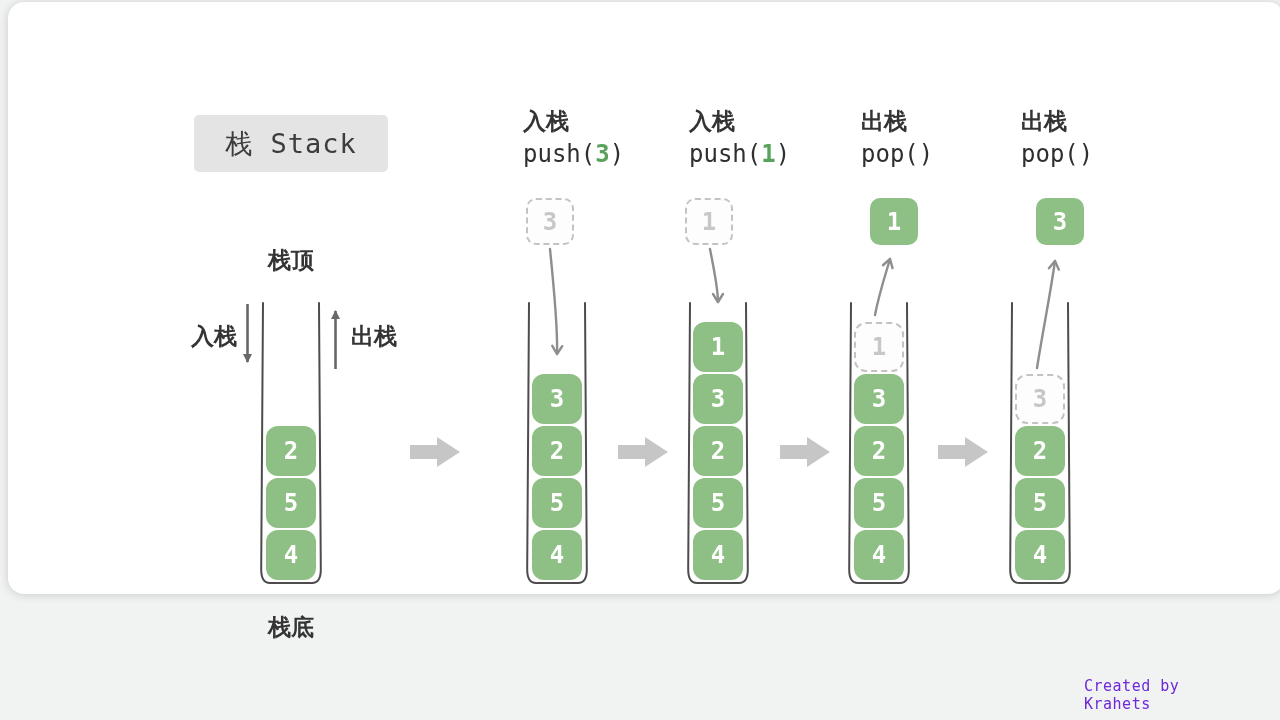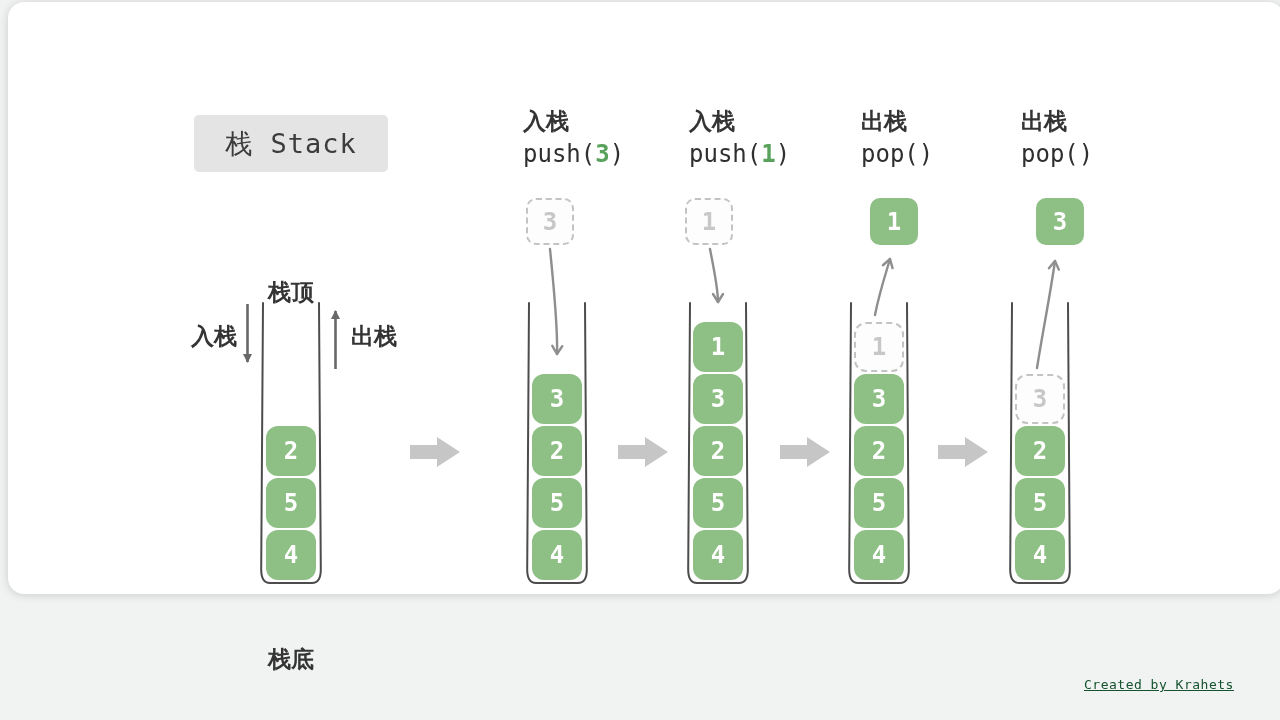--- a/index.html
+++ b/index.html
@@ -36,29 +36,29 @@
   .cells { position:absolute; left:0; right:0; top:0; bottom:6px; display:flex;
            flex-direction:column; justify-content:flex-end; align-items:center; gap:2px; }
   .cell { width:50px; height:50px; border-radius:12px; background:#8ebf84; color:#fff;
           display:flex; align-items:center; justify-content:center;
           font-family:"DejaVu Sans Mono","Liberation Mono",monospace;
           font-size:24px; font-weight:bold; flex:0 0 auto; }
   .cell.ghost { background:#fdfdfd; border:2px dashed #c3c3c3; color:#c7c7c7; }
 
   
   .side-label { position:absolute; font-size:23px; font-weight:bold; color:#343434; }
-  .center-62 { width:62px; text-align:center;margin-top:32px; }
+  .center-62 { width:62px; text-align:center; }
 
   
   .overlay { position:absolute; left:0; top:0; width:1280px; height:720px;
              pointer-events:none; z-index:5; }
 
   .footer { position:absolute; left:1076px; top:675px; width:170px;
             font-family:"DejaVu Sans Mono","Liberation Mono",monospace;
-            font-size:13px; color:#14532d; letter-spacing:.5px;text-decoration:underline; }
+            font-size:15px; color:#6d28d9; letter-spacing:.5px; }
 </style>
 </head>
 <body>
 
 <div class="card">
 
   <div class="title-box">
     <span>栈 Stack</span>
   </div>
 

